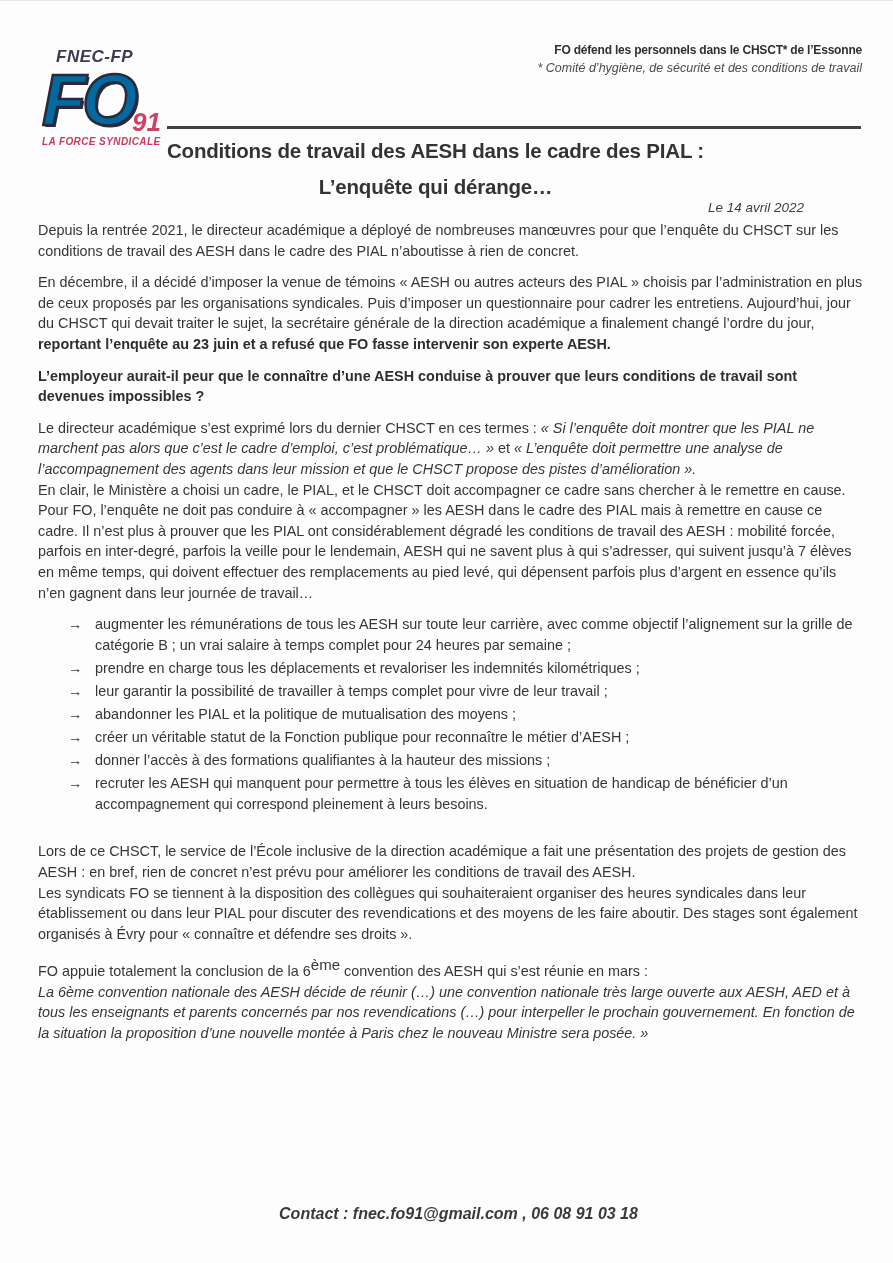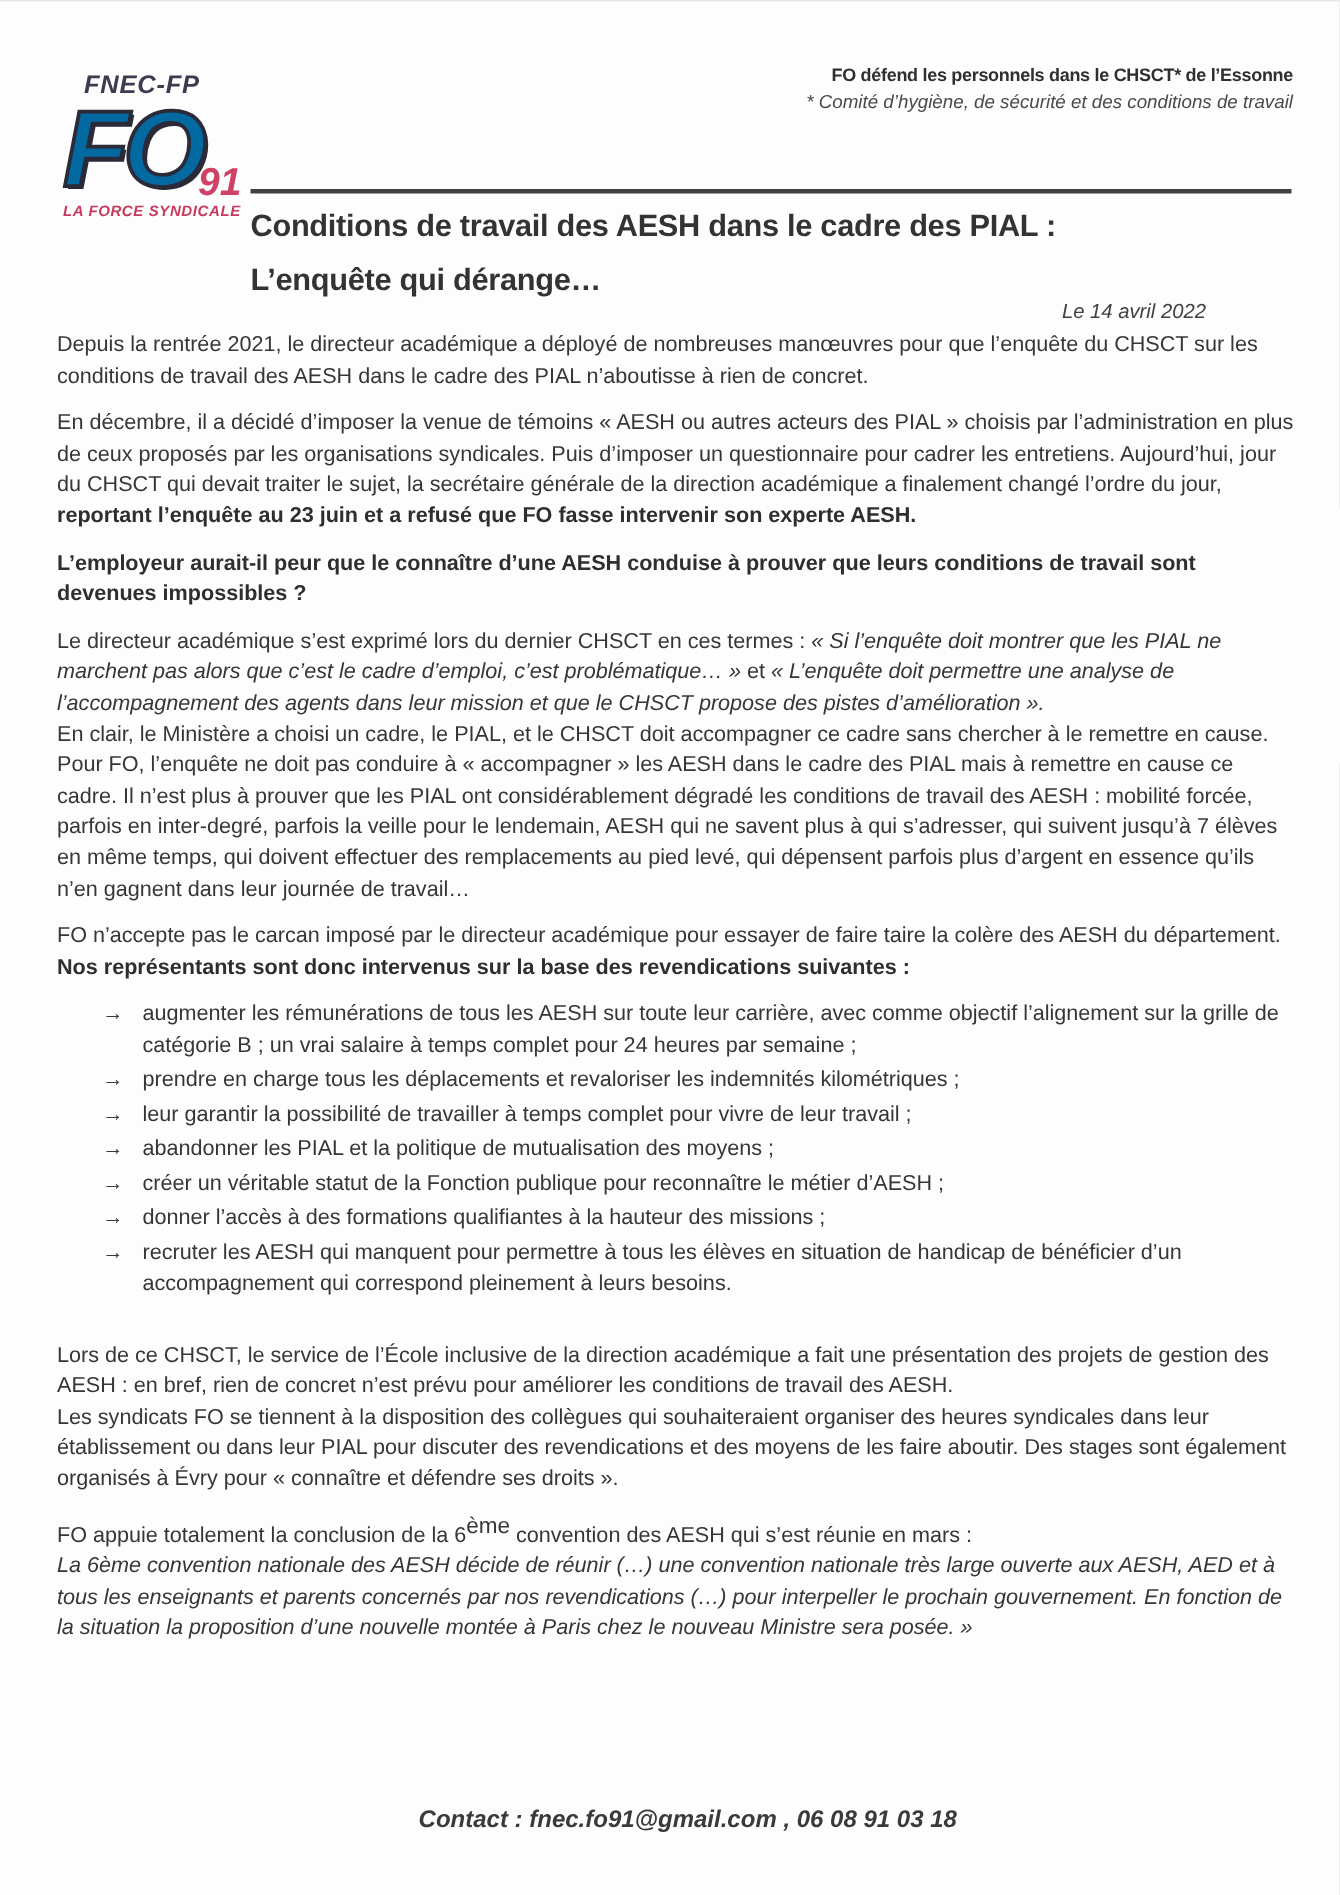--- a/index.html
+++ b/index.html
@@ -81,20 +81,21 @@
   .doc-title {
     position: absolute;
     left: 167px;
     top: 132px;
     margin: 0;
     font-size: 20.5px;
     font-weight: bold;
     line-height: 36px;
     color: #333333;
     letter-spacing: -0.2px;
+    text-align: center;
   }
   .date {
     position: absolute;
     top: 199px;
     right: 89px;
     font-size: 13.5px;
     font-style: italic;
     color: #404040;
   }
 
@@ -160,21 +161,20 @@
     <p><span>En décembre, il a décidé d’imposer la venue de témoins « AESH ou autres acteurs des PIAL » choisis par l’administration en plus de ceux proposés par les organisations syndicales. Puis d’imposer un questionnaire pour cadrer les entretiens. Aujourd’hui, jour du CHSCT qui devait traiter le sujet, la secrétaire générale de la direction académique a finalement changé l’ordre du jour, </span><span class="b">reportant l’enquête au 23 juin et a refusé que FO fasse intervenir son experte AESH.</span></p>
 
     <p class="b">L’employeur aurait-il peur que le connaître d’une AESH conduise à prouver que leurs conditions de travail sont devenues impossibles ?</p>
 
     <div class="block">
       <p><span>Le directeur académique s’est exprimé lors du dernier CHSCT en ces termes : </span><span class="i">« Si l’enquête doit montrer que les PIAL ne marchent pas alors que c’est le cadre d’emploi, c’est problématique… »</span><span> et </span><span class="i">« L’enquête doit permettre une analyse de l’accompagnement des agents dans leur mission et que le CHSCT propose des pistes d’amélioration ».</span></p>
       <p>En clair, le Ministère a choisi un cadre, le PIAL, et le CHSCT doit accompagner ce cadre sans chercher à le remettre en cause.</p>
       <p>Pour FO, l’enquête ne doit pas conduire à « accompagner » les AESH dans le cadre des PIAL mais à remettre en cause ce cadre. Il n’est plus à prouver que les PIAL ont considérablement dégradé les conditions de travail des AESH : mobilité forcée, parfois en inter-degré, parfois la veille pour le lendemain, AESH qui ne savent plus à qui s’adresser, qui suivent jusqu’à 7 élèves en même temps, qui doivent effectuer des remplacements au pied levé, qui dépensent parfois plus d’argent en essence qu’ils n’en gagnent dans leur journée de travail…</p>
     </div>
 
-    <p><span>FO n’accepte pas le carcan imposé par le directeur académique pour essayer de faire taire la colère des AESH du département. </span><span class="b">Nos représentants sont donc intervenus sur la base des revendications suivantes :</span></p>
 
     <ul class="demands">
       <li>
           <span class="arrow">→</span>
           <span class="demand-text">augmenter les rémunérations de tous les AESH sur toute leur carrière, avec comme objectif l’alignement sur la grille de catégorie B ; un vrai salaire à temps complet pour 24 heures par semaine ;</span>
         </li>
       <li>
           <span class="arrow">→</span>
           <span class="demand-text">prendre en charge tous les déplacements et revaloriser les indemnités kilométriques ;</span>
         </li>

